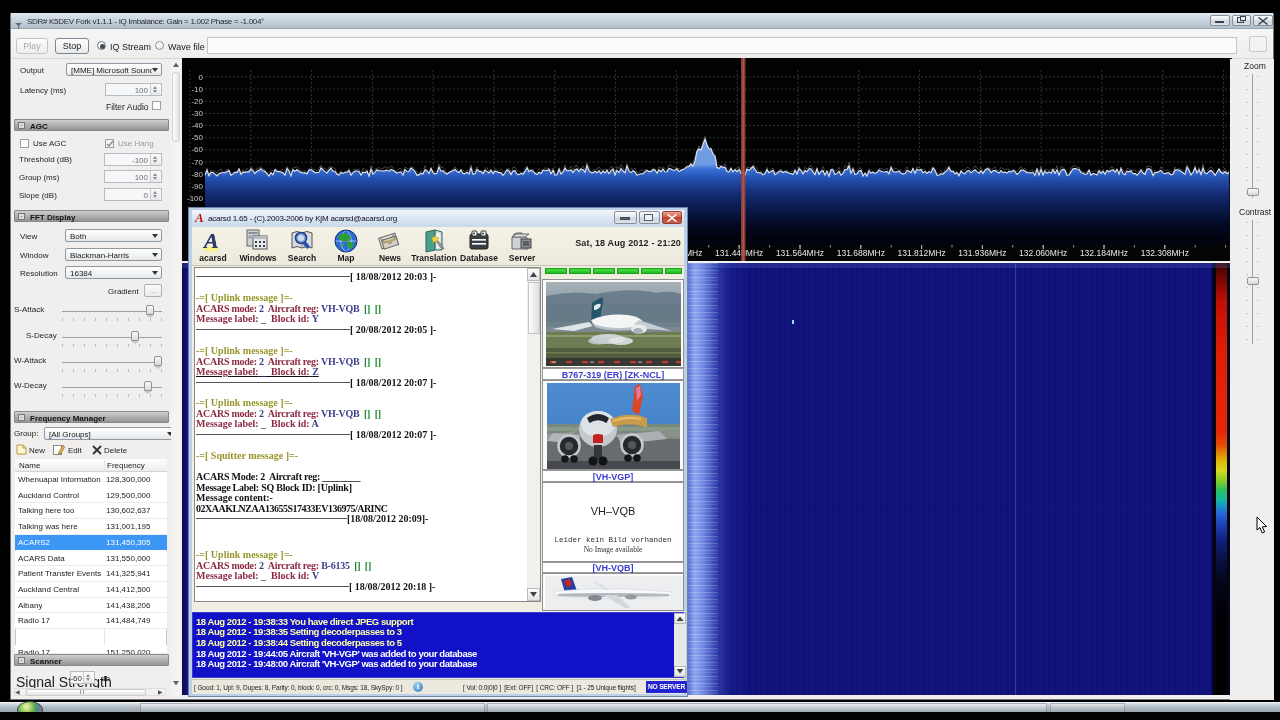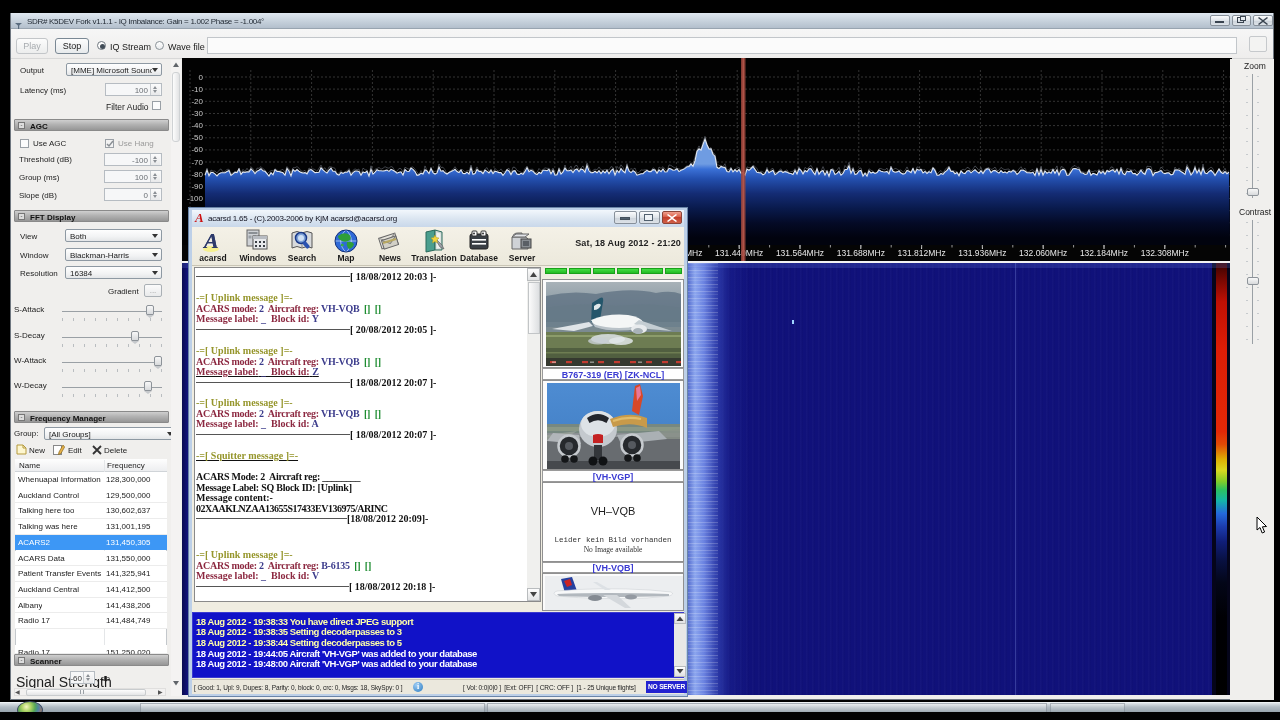--- a/index.html
+++ b/index.html
@@ -123,21 +123,21 @@
 <div class="combo" style="left:65px;top:266px;width:97px;height:13px;">
     <span class="tx" style="">16384</span>
     <span class="ar"></span>
   </div>
 <div class="lbl" style="left:108px;top:287px;">Gradient</div>
 <div class="abs" style="left:144px;top:284px;width:18px;height:13px;border:1px solid #aab0b5;border-radius:2px;background:linear-gradient(#fbfbfb,#e9eaeb);color:#999;font-size:8px;text-align:center;line-height:11px;">...</div>
 <div class="lbl" style="left:14px;top:305px;">S-Attack</div>
 <div class="slider-track" style="left:62px;top:311px;width:100px;"></div>
 <div class="abs" style="left:62px;top:318px;width:100px;height:3px;background:repeating-linear-gradient(90deg,#b9bdc0 0 1px,transparent 1px 11px);"></div>
 <div class="sthumb" style="left:146px;top:305px;"></div>
-<div class="lbl" style="left:14px;top:331px;">S-Decay</div>
+<div class="lbl" style="left:26px;top:331px;">S-Decay</div>
 <div class="slider-track" style="left:62px;top:337px;width:100px;"></div>
 <div class="abs" style="left:62px;top:344px;width:100px;height:3px;background:repeating-linear-gradient(90deg,#b9bdc0 0 1px,transparent 1px 11px);"></div>
 <div class="sthumb" style="left:131px;top:331px;"></div>
 <div class="lbl" style="left:14px;top:356px;">W-Attack</div>
 <div class="slider-track" style="left:62px;top:362px;width:100px;"></div>
 <div class="abs" style="left:62px;top:369px;width:100px;height:3px;background:repeating-linear-gradient(90deg,#b9bdc0 0 1px,transparent 1px 11px);"></div>
 <div class="sthumb" style="left:154px;top:356px;"></div>
 <div class="lbl" style="left:14px;top:381px;">W-Decay</div>
 <div class="slider-track" style="left:62px;top:387px;width:100px;"></div>
 <div class="abs" style="left:62px;top:394px;width:100px;height:3px;background:repeating-linear-gradient(90deg,#b9bdc0 0 1px,transparent 1px 11px);"></div>
@@ -483,21 +483,21 @@
 <div class="acr" style="left:196px;top:345px;"><span class="olv">-=[ Uplink message ]=-</span></div>
 <div class="acr" style="left:196px;top:355.5px;"><span class="tgt"><span class="mrn">ACARS mode:</span> <span class="nvy">2</span>&nbsp; <span class="mrn">Aircraft reg:</span> <span class="nvy">VH-VQB</span> <span class="grn">&nbsp;[]&nbsp; []</span></span></div>
 <div class="acr" style="left:196px;top:366px;text-decoration:underline;"><span class="mrn">Message label:</span> <span class="nvy">_</span> &nbsp;<span class="mrn">Block id:</span> <span class="nvy">Z</span></div>
 <div class="sepln" style="left:196px;top:382px;width:154px;"></div>
 <div class="acr" style="left:350px;top:377px;">[ 18/08/2012 20:07 ]-</div>
 <div class="acr" style="left:196px;top:397px;"><span class="olv">-=[ Uplink message ]=-</span></div>
 <div class="acr" style="left:196px;top:407.5px;"><span class="tgt"><span class="mrn">ACARS mode:</span> <span class="nvy">2</span>&nbsp; <span class="mrn">Aircraft reg:</span> <span class="nvy">VH-VQB</span> <span class="grn">&nbsp;[]&nbsp; []</span></span></div>
 <div class="acr" style="left:196px;top:418px;"><span class="mrn">Message label:</span> <span class="nvy">_</span> &nbsp;<span class="mrn">Block id:</span> <span class="nvy">A</span></div>
 <div class="sepln" style="left:196px;top:434px;width:154px;"></div>
 <div class="acr" style="left:350px;top:429px;">[ 18/08/2012 20:07 ]-</div>
-<div class="acr" style="left:196px;top:450px;text-decoration:underline;"><span class="olv">-=[ Squitter message ]=-</span></div>
+<div class="acr" style="left:196px;top:450px;"><span class="olv">-=[ Squitter message ]=-</span></div>
 <div class="acr" style="left:196px;top:471px;"><span class="tgt">ACARS Mode: 2&nbsp; Aircraft reg: ________</span></div>
 <div class="acr" style="left:196px;top:481.5px;"><span class="tgt">Message Label: SQ Block ID: [Uplink]</span></div>
 <div class="acr" style="left:196px;top:492px;">Message content:-</div>
 <div class="acr" style="left:196px;top:502.5px;"><span class="tgt2">02XAAKLNZAA13655S17433EV136975/ARINC</span></div>
 <div class="sepln" style="left:196px;top:518px;width:151px;"></div>
 <div class="acr" style="left:347px;top:513px;">[18/08/2012 20:09]-</div>
 <div class="acr" style="left:196px;top:549px;"><span class="olv">-=[ Uplink message ]=-</span></div>
 <div class="acr" style="left:196px;top:559.5px;"><span class="tgt"><span class="mrn">ACARS mode:</span> <span class="nvy">2</span>&nbsp; <span class="mrn">Aircraft reg:</span> <span class="nvy">B-6135</span> <span class="grn">&nbsp;[]&nbsp; []</span></span></div>
 <div class="acr" style="left:196px;top:570px;"><span class="mrn">Message label:</span> <span class="nvy">_</span> &nbsp;<span class="mrn">Block id:</span> <span class="nvy">V</span></div>
 <div class="sepln" style="left:196px;top:586px;width:153px;"></div>

